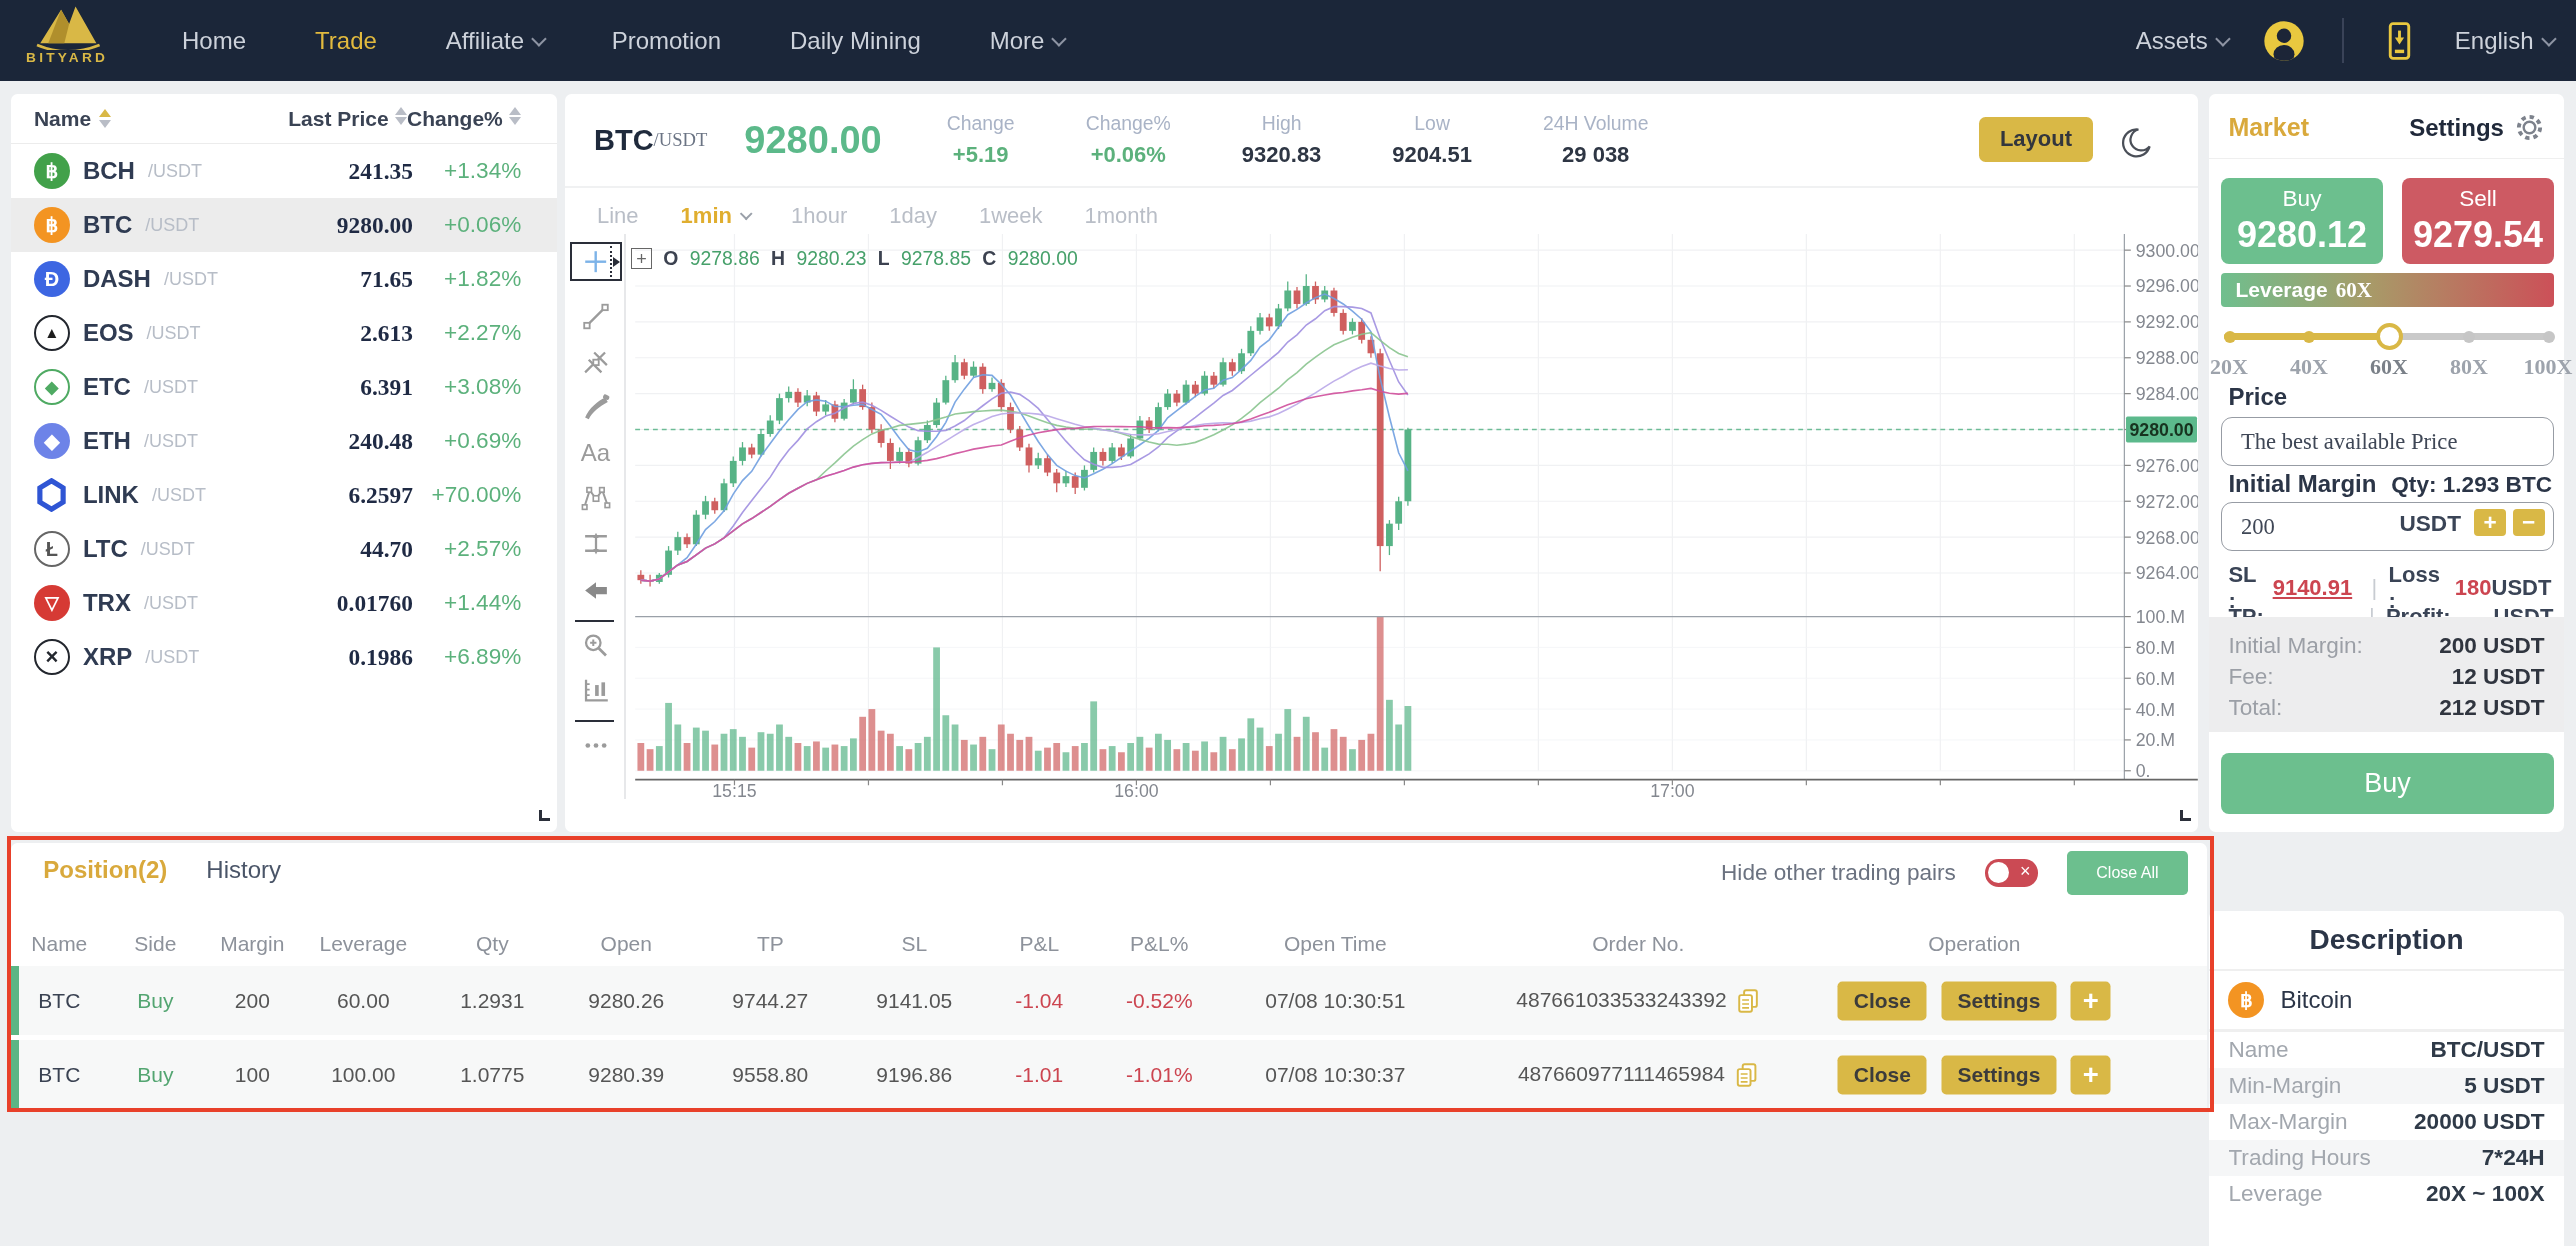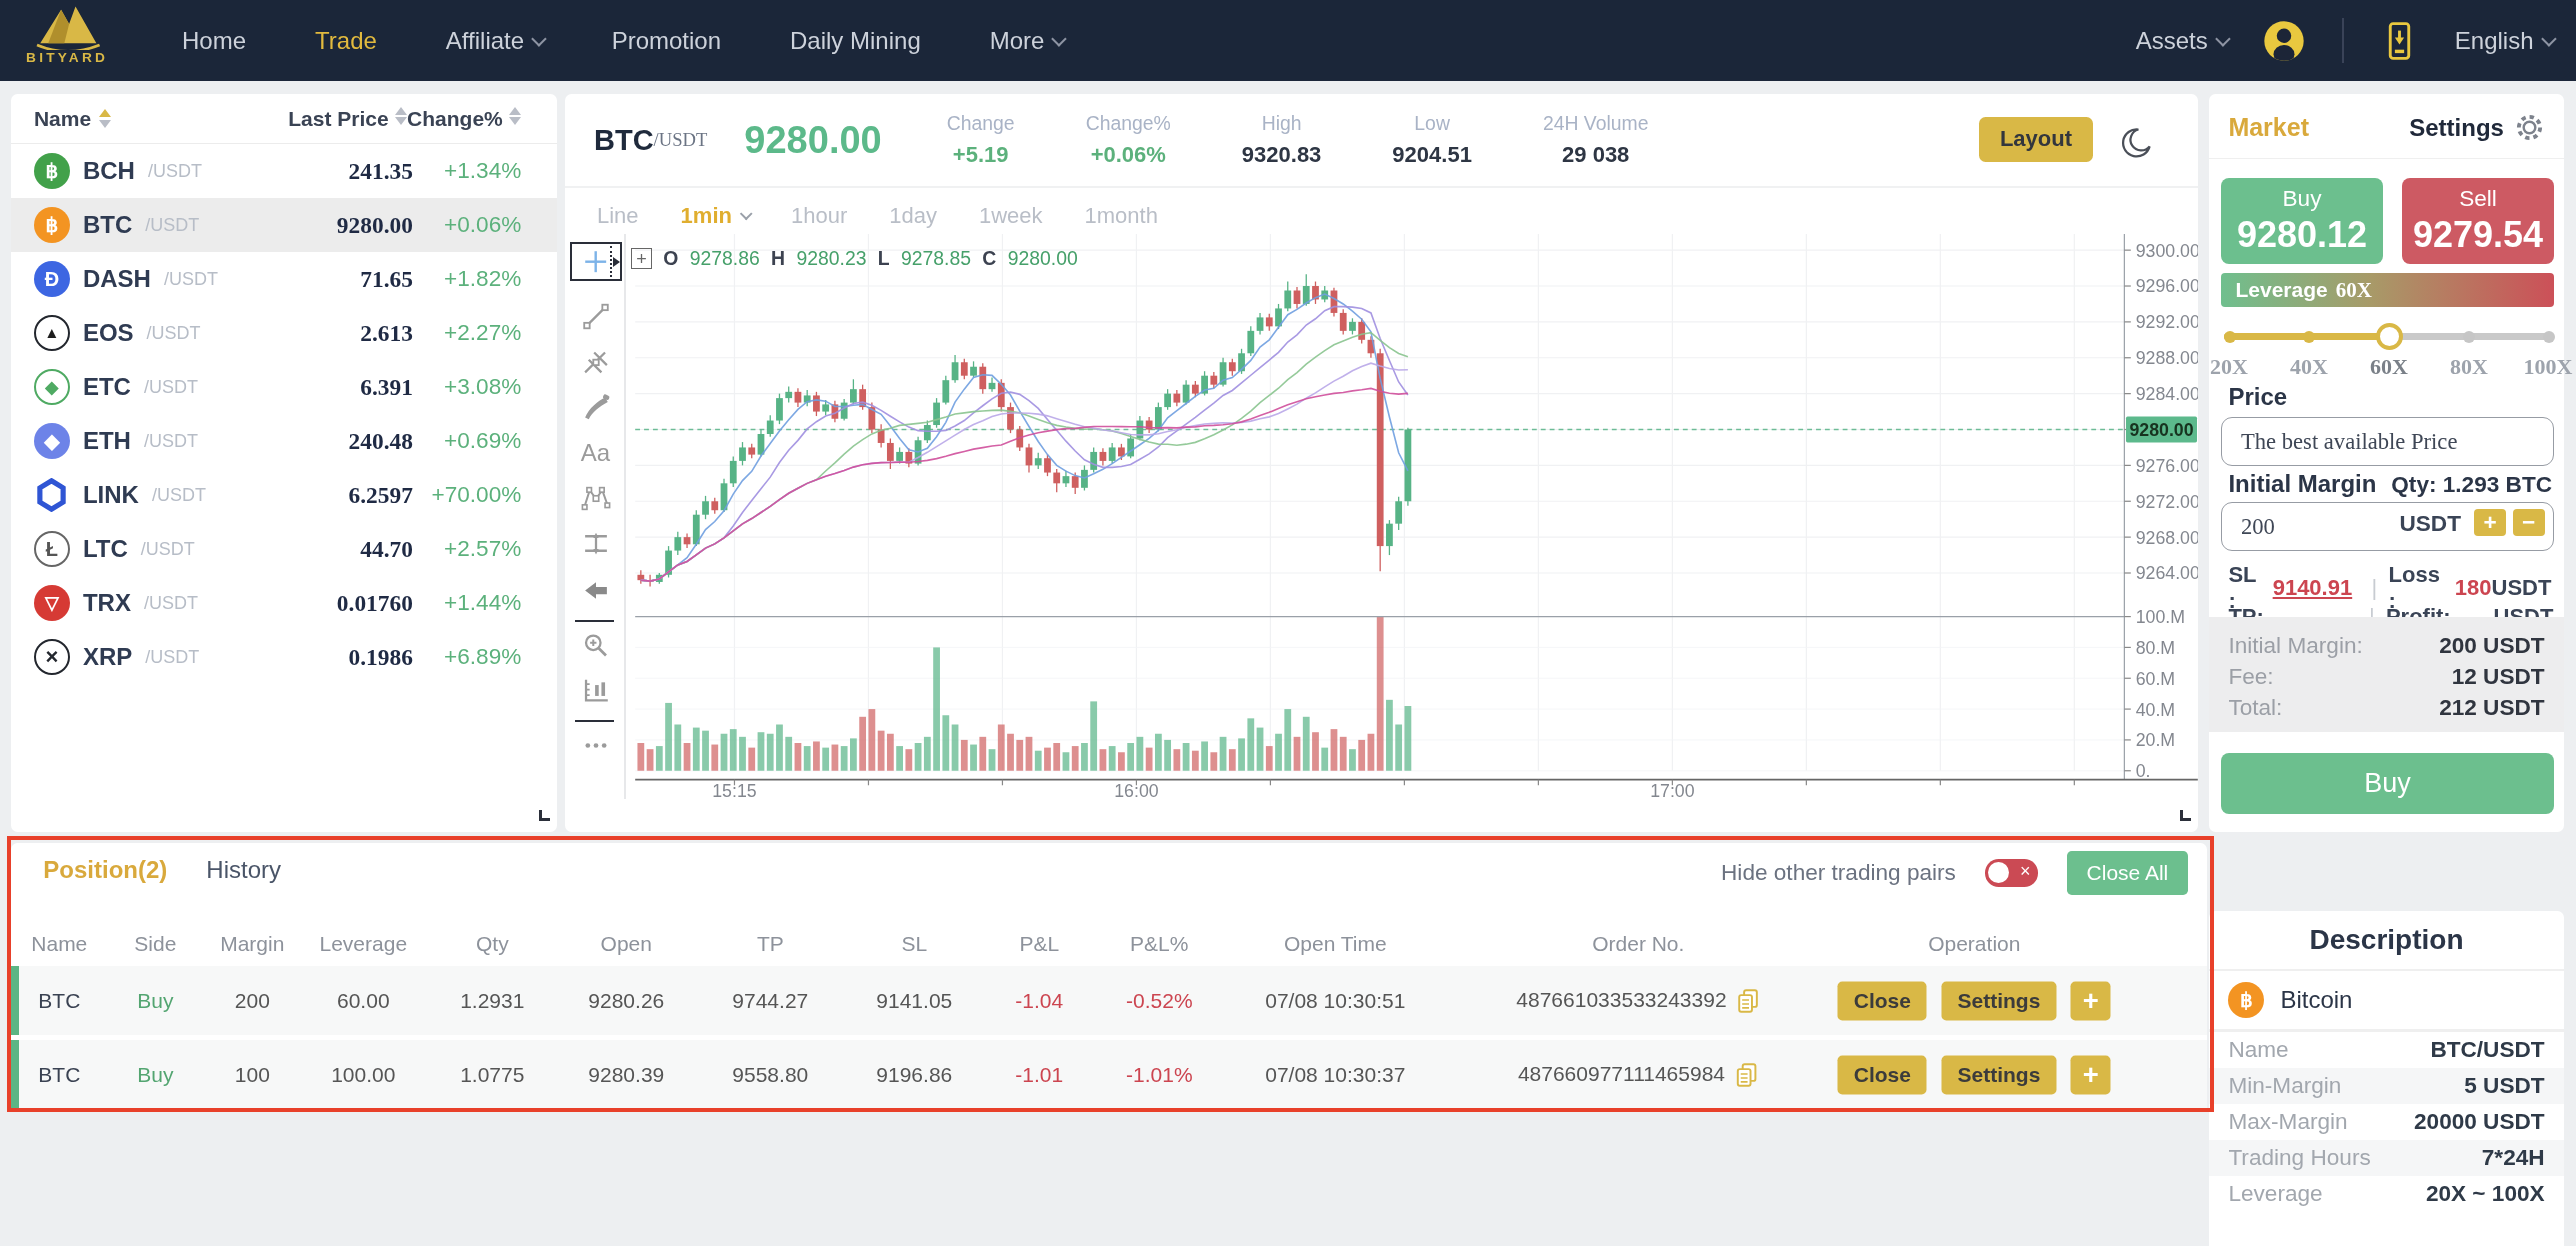--- a/index.html
+++ b/index.html
@@ -125,21 +125,21 @@
   
   #posPanel { left:11.3px; top:843px; width:2196px; height:262px; }
   .pos-tabs { position:absolute; left:32px; top:13px; display:flex; gap:39px; font-size:24px; }
   .pos-tab { color:#4a5568; cursor:pointer; }
   .pos-tab.active { color:#d9a93c; font-weight:bold; }
   .pos-controls { position:absolute; right:19.4px; top:8px; display:flex; align-items:center; gap:29px; }
   .hide-label { font-size:22.6px; color:#6b7280; }
   .toggle { width:53px; height:27.4px; border-radius:13.7px; background:#cb4a54; position:relative; cursor:pointer; }
   .toggle .knob { position:absolute; left:3.2px; top:3.2px; width:21px; height:21px; background:#fff; border-radius:50%; }
   .toggle .x { position:absolute; right:7.3px; top:1.6px; color:#fff; font-size:18px; }
-  .close-all { background:#6cbf8e; color:#fff; border:none; border-radius:4.8px; width:121px; height:44px; font-size:21px; cursor:pointer; }
+  .close-all { background:#6cbf8e; color:#fff; border:none; border-radius:4.8px; width:121px; height:44px; font-size:16px; cursor:pointer; }
   .pos-row { position:absolute; left:0; width:2196px; }
   .pcell { position:absolute; transform:translate(-50%,-50%); top:50%; white-space:nowrap; }
   .pos-head { top:81px; height:40px; font-size:21px; color:#8d929b; }
   .prow { height:69px; background:#f7f8f8; }
   .prow .accent { position:absolute; left:0; top:0; width:8px; height:100%; background:#5cb584; }
   .prow .pcell { font-size:21px; color:#555; }
   .prow .green { color:#53a571; } .prow .red { color:#cc4550; }
   .ops { display:flex; gap:14.5px; align-items:center; }
   .op-btn { background:#d9b846; border:none; border-radius:4.8px; color:#3b3b3b; font-size:21px; font-weight:bold; height:39px; padding:0 16px; cursor:pointer; }
   .op-plus { width:40px; padding:0; color:#fff; font-size:27.4px; font-weight:bold; }

